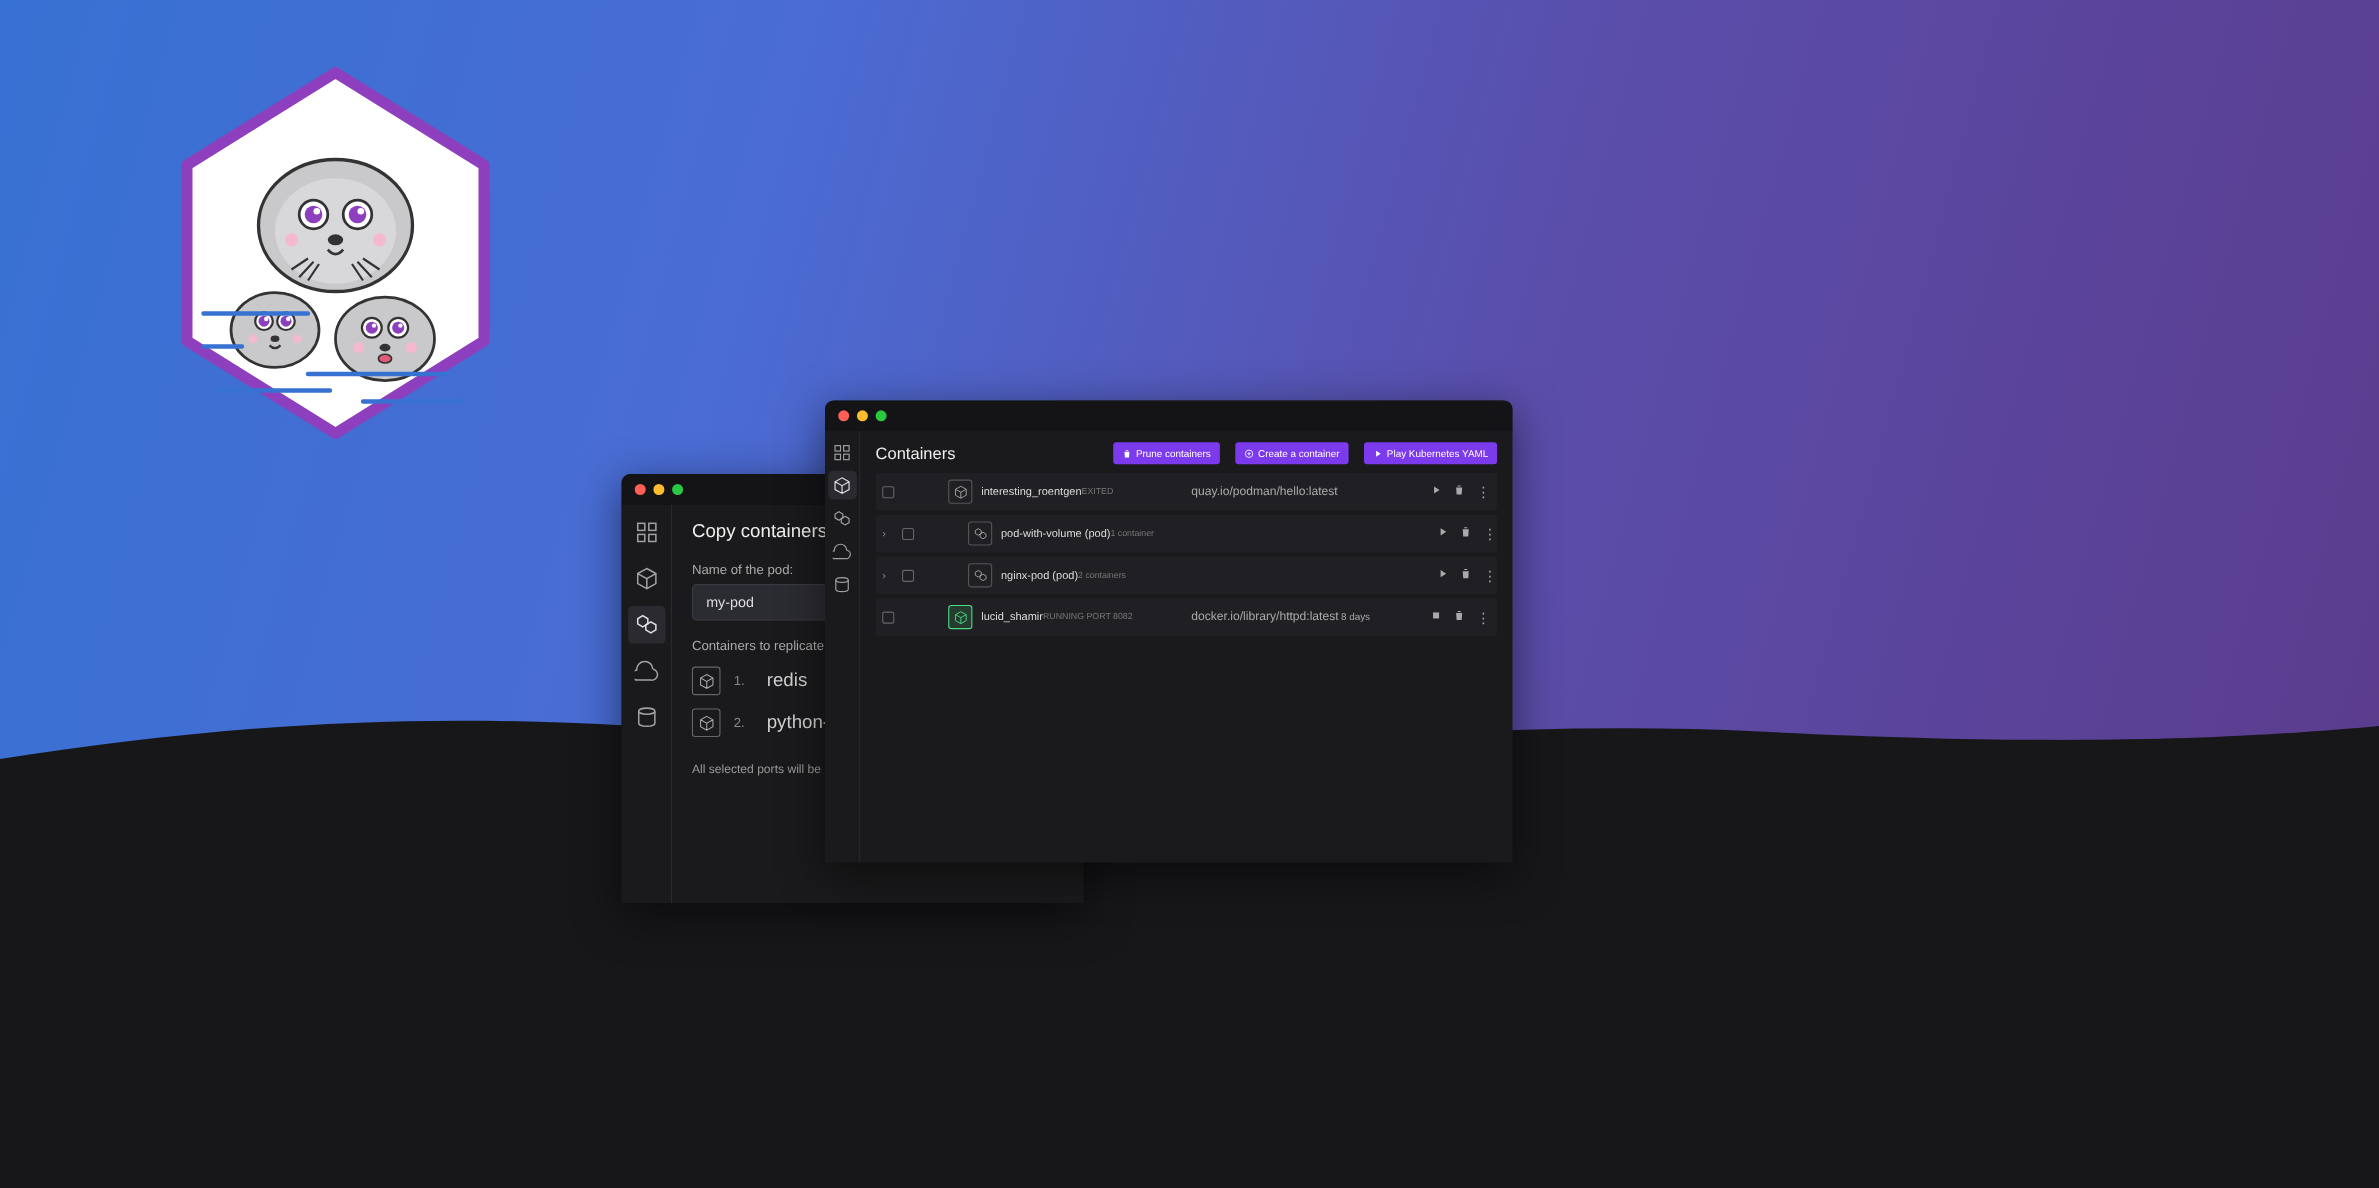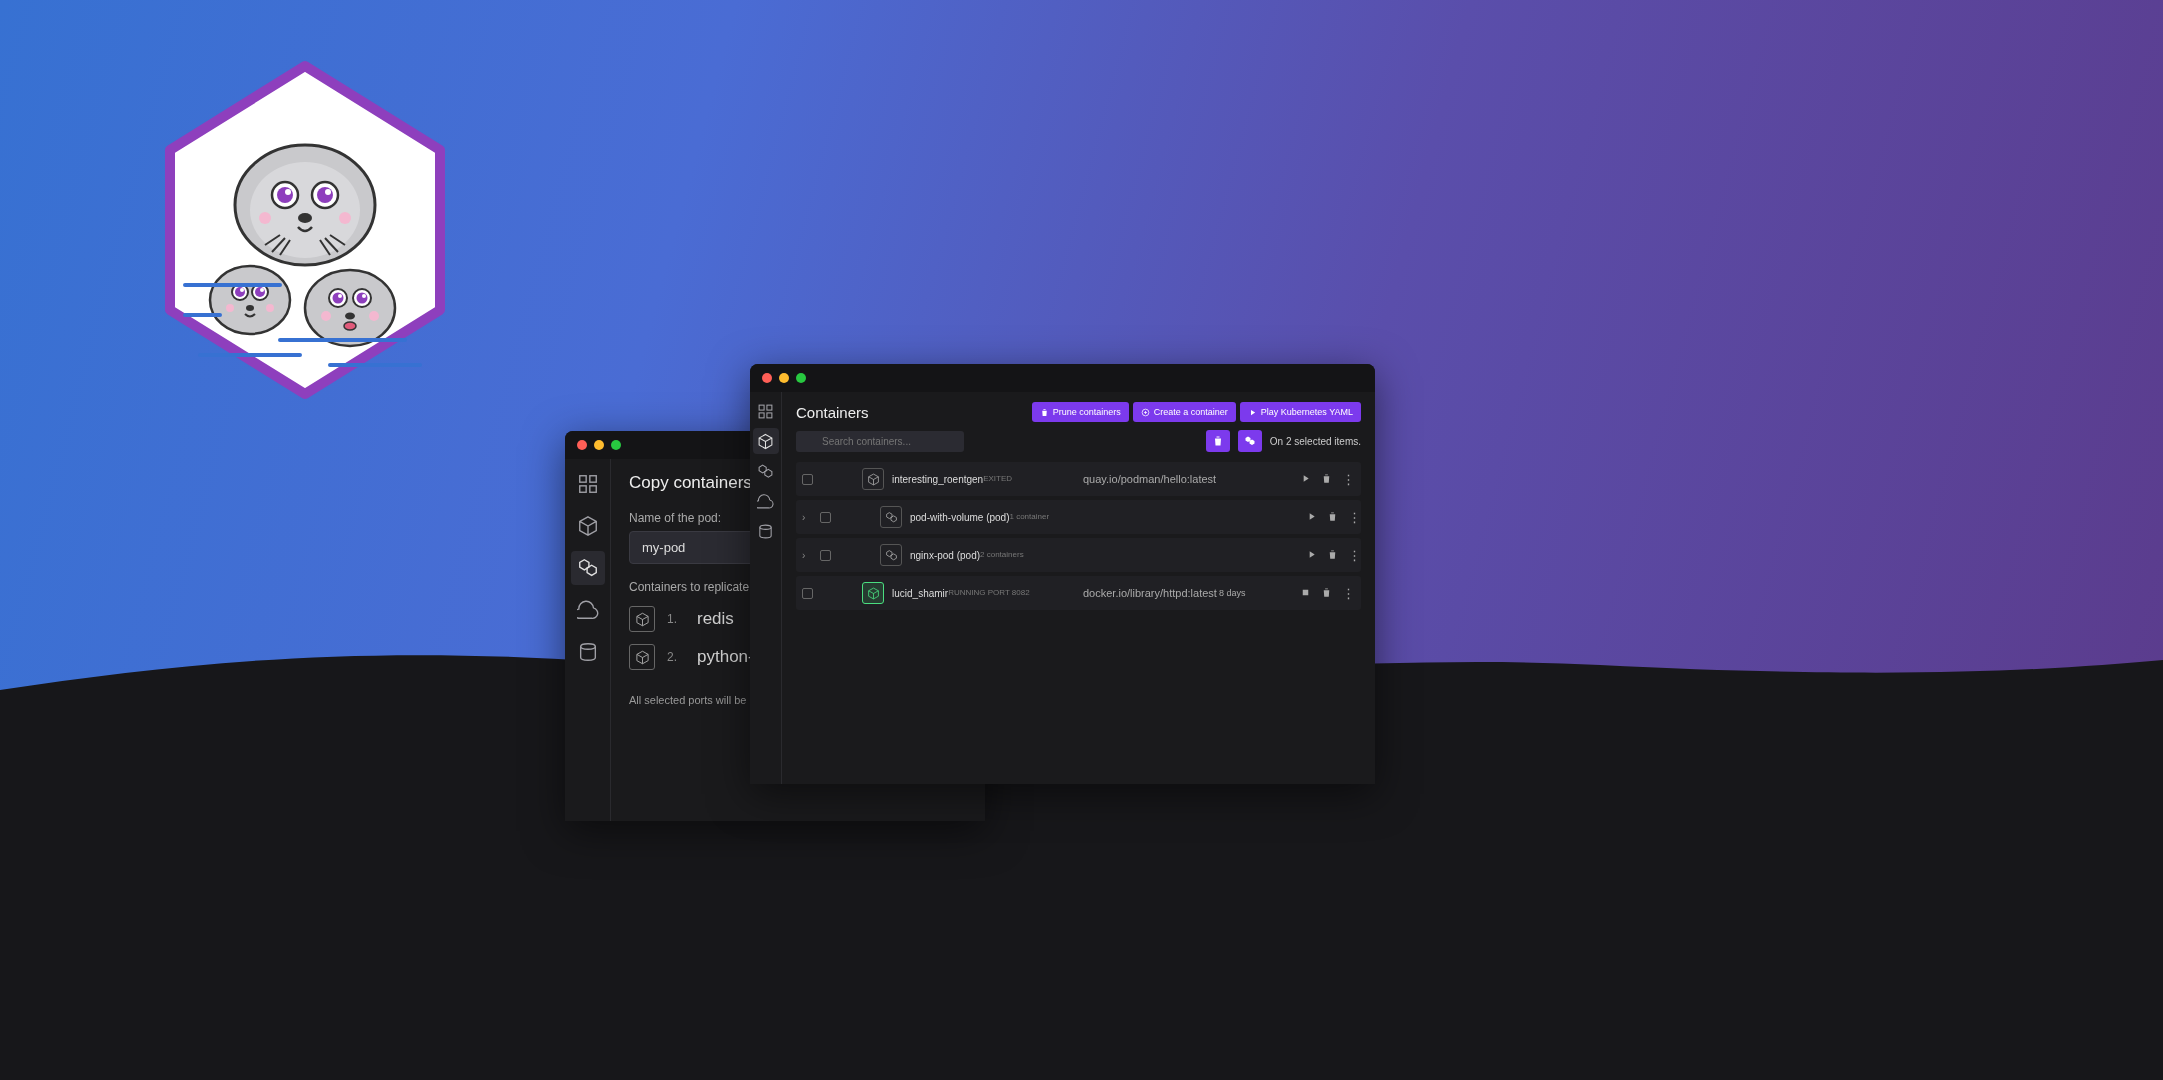--- a/index.html
+++ b/index.html
@@ -24,21 +24,21 @@
 .window.front .content { padding: 10px 14px; }
 .page-title { font-size: 17px; color: #eee; margin-bottom: 18px; }
 .window.front .page-title { font-size: 15px; margin-bottom: 0; }
 .label { font-size: 12px; color: #aaa; margin-bottom: 6px; }
 .input { background: #2b2b32; border: 1px solid #3a3a42; border-radius: 4px; padding: 8px 12px; width: 100%; color: #ddd; font-size: 13px; margin-bottom: 16px; }
 .clist-item { display: flex; align-items: center; gap: 12px; padding: 6px 0; }
 .clist-item .idx { color: #888; font-size: 12px; width: 18px; }
 .clist-item .nm { font-size: 17px; }
 .footnote { font-size: 11px; color: #999; margin-top: 18px; }
 .header-row { display: flex; align-items: center; justify-content: space-between; margin-bottom: 8px; }
-.btn-row { display: flex; gap: 4px; }
+.btn-row { display: flex; gap: 14px; }
 .btn { background: #7c3aed; color: #fff; font-size: 9px; padding: 5px 8px; border-radius: 3px; display: flex; align-items: center; gap: 4px; cursor: pointer; border: none; white-space: nowrap; }
 .search-row { display: flex; align-items: center; gap: 8px; margin-bottom: 10px; }
 .search-input { flex: 1; background: #2b2b32; border: none; border-radius: 3px; padding: 5px 10px 5px 26px; color: #aaa; font-size: 10px; position: relative; }
 .search-wrap { position: relative; flex: 1; }
 .search-wrap svg { position: absolute; left: 7px; top: 50%; transform: translateY(-50%); width: 11px; height: 11px; stroke: #888; fill: none; }
 .icon-btn { width: 24px; height: 22px; background: #7c3aed; border-radius: 3px; display: flex; align-items: center; justify-content: center; cursor: pointer; }
 .icon-btn svg { width: 12px; height: 12px; fill: #fff; }
 .sel-info { font-size: 10px; color: #ccc; }
 .table-head { display: grid; grid-template-columns: 20px 45px 215px 130px 60px 70px; gap: 6px; padding: 4px 6px; font-size: 8px; color: #888; letter-spacing: .5px; }
 .table-head .ac { text-align: right; }
@@ -240,40 +240,20 @@
               <span>Create a container</span>
             </button>
           <button class="btn">
               <svg width="9" height="9" viewBox="0 0 24 24" fill="#fff">
                 <path d="M8 5v14l11-7z"></path>
               </svg>
               <span>Play Kubernetes YAML</span>
             </button>
         </div>
       </div>
-      <div class="search-row">
-        <div class="search-wrap">
-          <svg viewBox="0 0 24 24">
-              <circle cx="10" cy="10" r="7"></circle>
-              <path d="M21 21l-5-5"></path>
-            </svg>
-          <input class="search-input" placeholder="Search containers..." style="">
-        </div>
-        <div class="icon-btn">
-            <svg viewBox="0 0 24 24">
-              <path d="M6 7h12l-1 14H7L6 7zm3-4h6v2H9V3z"></path>
-            </svg>
-          </div>
-        <div class="icon-btn">
-            <svg viewBox="0 0 24 24">
-              <path d="M8 3 L13 6 L13 11 L8 14 L3 11 L3 6 Z M16 9 L21 12 L21 17 L16 20 L11 17 L11 12 Z" fill="#fff"></path>
-            </svg>
-          </div>
-        <div class="sel-info">On 2 selected items.</div>
-      </div>
       <div id="front-rows">
           <div class="row">
             <div class="cb "></div>
       <div></div>
             <div class="name-cell">
     <div class="status-icon ">
                 <svg viewBox="0 0 24 24">
                   <path d="M12 2 L21 7 L21 17 L12 22 L3 17 L3 7 Z M3 7 L12 12 L21 7 M12 12 L12 22"></path>
                 </svg>
               </div>

